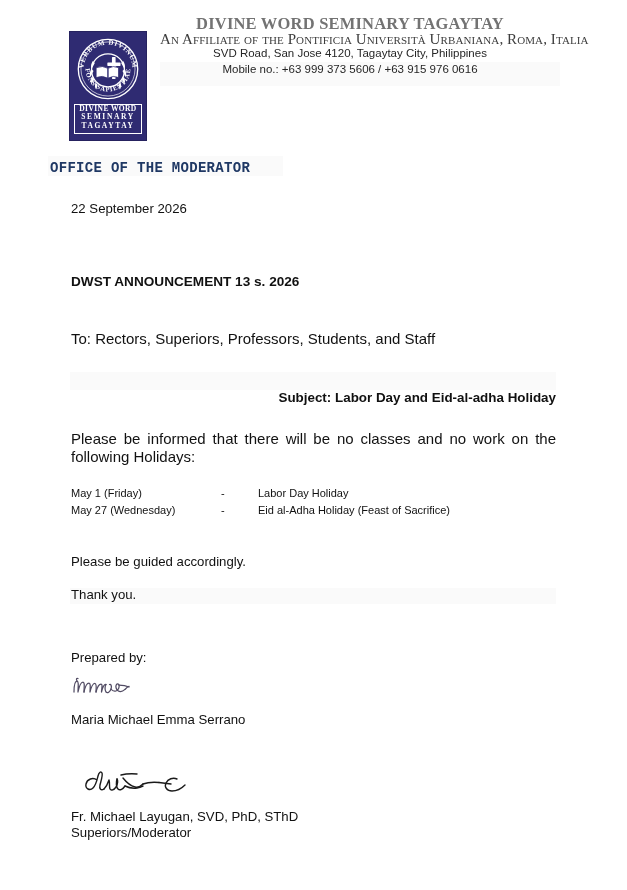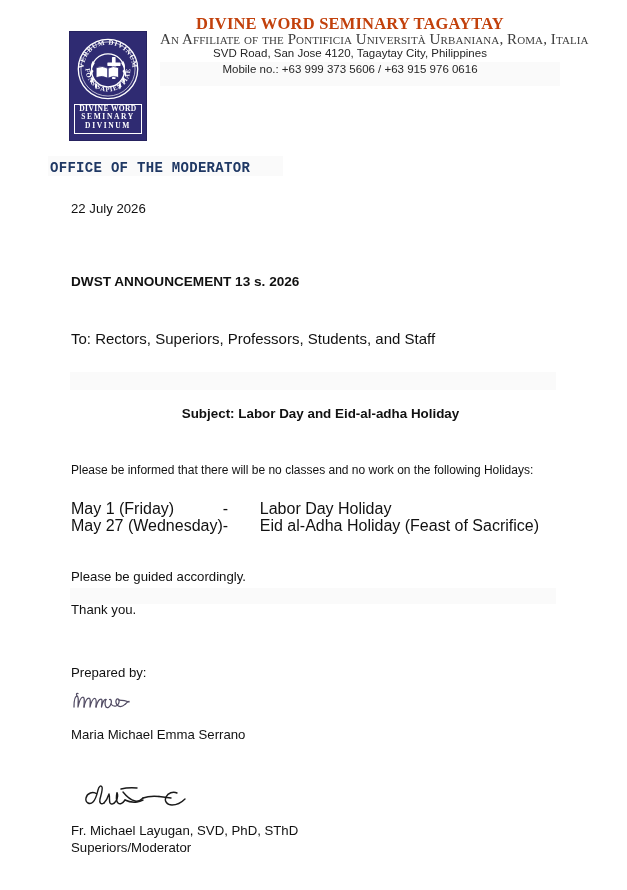--- a/index.html
+++ b/index.html
@@ -82,21 +82,21 @@
     left: 160px;
     top: 0;
     width: 380px;
     text-align: center;
   }
   .org-name {
     font-family: "Liberation Serif", serif;
     font-weight: bold;
     font-size: 16.5px;
     letter-spacing: 0.2px;
-    color: #c2410c;
+    color: #737373;
     line-height: 19px;
     white-space: nowrap;
   }
   .org-affiliate {
     font-family: Liberation Serif, serif;
     font-size: 15px;
     color: #3c3c3c;
     line-height: 12px;
     font-variant: small-caps;
     letter-spacing: 0.1px;
@@ -139,37 +139,37 @@
   .announce-no {
     margin: 0;
     font-weight: bold;
     font-size: 13.6px;
   }
   .recipients {
     margin: 0;
     font-size: 15px;
   }
   .subject {
-    margin: 16px;
+    margin: 0;
     font-weight: bold;
     font-size: 13.4px;
-    text-align: center;
+    text-align: right;
     padding-left: 14px;
   }
   .para {
     margin: 0;
     text-align: justify;
-    font-size: 12px;
+    font-size: 15px;
     line-height: 17.5px;
   }
 
   
   .holiday-table {
     border-collapse: collapse;
-    font-size: 16px;
+    font-size: 11px;
     line-height: 17px;
   }
   .holiday-table td {
     padding: 0;
     vertical-align: top;
     white-space: nowrap;
   }
   .hd-date { width: 150px; }
   .hd-dash { width: 37px; }
   .hd-name { }
@@ -246,37 +246,37 @@
           <path d="M 73,38 q 4,6 2,12 q -3,-5 -5,-9 Z"></path>
           <path d="M 75,50 q 4,6 2,12 q -3,-5 -5,-9 Z"></path>
           <path d="M 74,62 q 3,6 1,11 q -3,-5 -4,-8 Z"></path>
           <path d="M 69,71 q 2,6 -1,10 q -2,-5 -2,-8 Z"></path>
         </g>
       </svg>
 
       <div class="logo-textbox">
         <div>DIVINE WORD</div>
         <div class="sp1">SEMINARY</div>
-        <div class="sp2">DIVINUM</div>
+        <div class="sp2">TAGAYTAY</div>
       </div>
     </div>
 
     <div class="head-text">
       <div class="org-name">DIVINE WORD SEMINARY TAGAYTAY</div>
       <div class="org-affiliate">An Affiliate of the Pontificia Università Urbaniana, Roma, Italia</div>
       <div class="org-addr">SVD Road, San Jose 4120, Tagaytay City, Philippines</div>
       <div class="org-addr">Mobile no.: +63 999 373 5606 / +63 915 976 0616</div>
     </div>
   </div>
 
   <div class="office-line">OFFICE OF THE MODERATOR</div>
 
   <div class="doc-body">
 
-    <p class="doc-date">22 July 2026</p>
+    <p class="doc-date">22 September 2026</p>
 
     <div class="spacer-40"></div>
     <div class="spacer-16"></div>
 
     <p class="announce-no">DWST ANNOUNCEMENT 13 s. 2026</p>
 
     <div class="spacer-40"></div>
 
     <p class="recipients">To: Rectors, Superiors, Professors, Students, and Staff</p>
 

